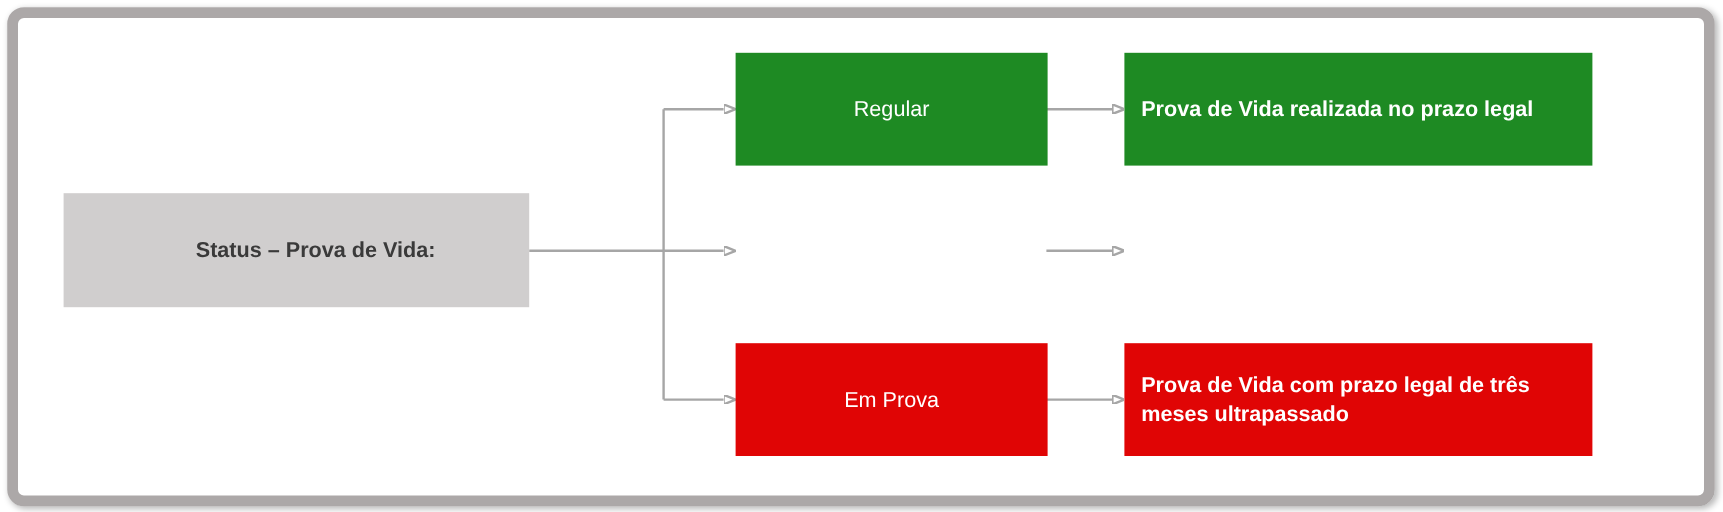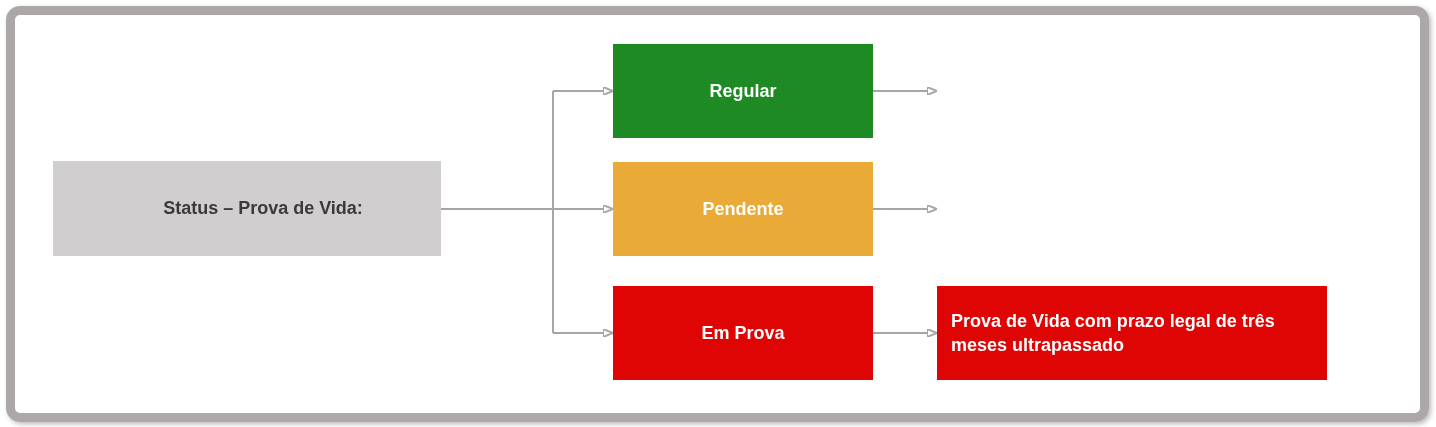--- a/index.html
+++ b/index.html
@@ -52,21 +52,21 @@
     color: #3a3a3a;
     font-weight: bold;
     font-size: 18px;
   }
   .status-box {
     left: 613px;
     width: 260px;
     height: 94px;
     justify-content: center;
     color: #ffffff;
-    font-weight: bold;
+    font-weight: normal;
     font-size: 18px;
   }
   .desc-box {
     left: 937px;
     width: 390px;
     height: 94px;
     color: #ffffff;
     font-weight: bold;
     font-size: 18px;
     line-height: 1.35;
@@ -103,24 +103,24 @@
     <path d="M872,333 H927" marker-end="url(#arrowhead)"></path>
   </svg>
 
   <div class="box root-box" style="background: rgb(208, 206, 206); padding-left: 32px;">
     <span>Status – Prova de Vida:</span>
   </div>
 
   <div class="box status-box" style="top: 44px; background: rgb(30, 138, 35);">
     <span>Regular</span>
   </div>
+  <div class="box desc-box" style="top: 44px; background: rgb(30, 138, 35);">
+    <span>Prova de Vida realizada no prazo legal</span>
+  </div>
 
-  <div class="box status-box" style="top: 162px; background: rgb(233, 170, 56);">
-    <span>Pendente</span>
-  </div>
 
   <div class="box status-box" style="top: 286px; background: rgb(224, 5, 5);">
     <span>Em Prova</span>
   </div>
   <div class="box desc-box" style="top: 286px; background: rgb(224, 5, 5);">
     <span>Prova de Vida com prazo legal de três meses ultrapassado</span>
   </div>
 
 </div>
 

